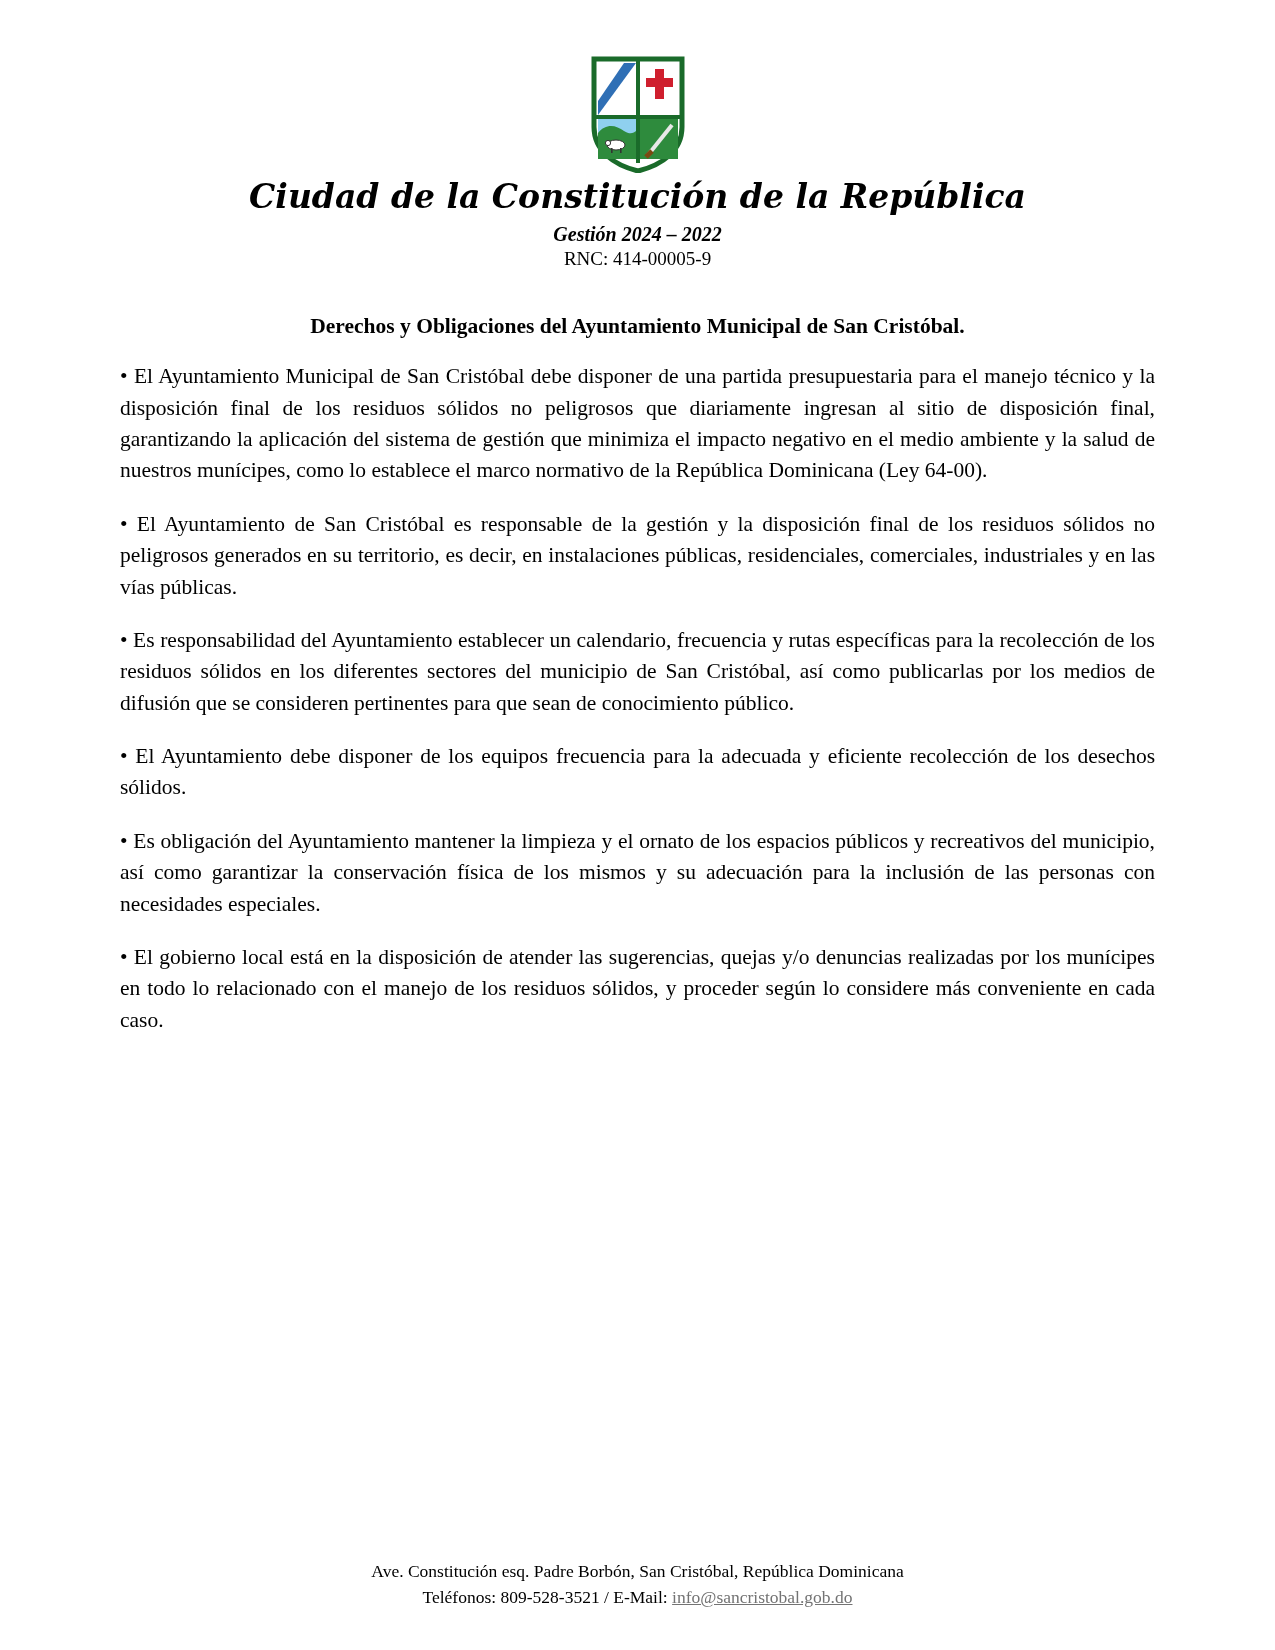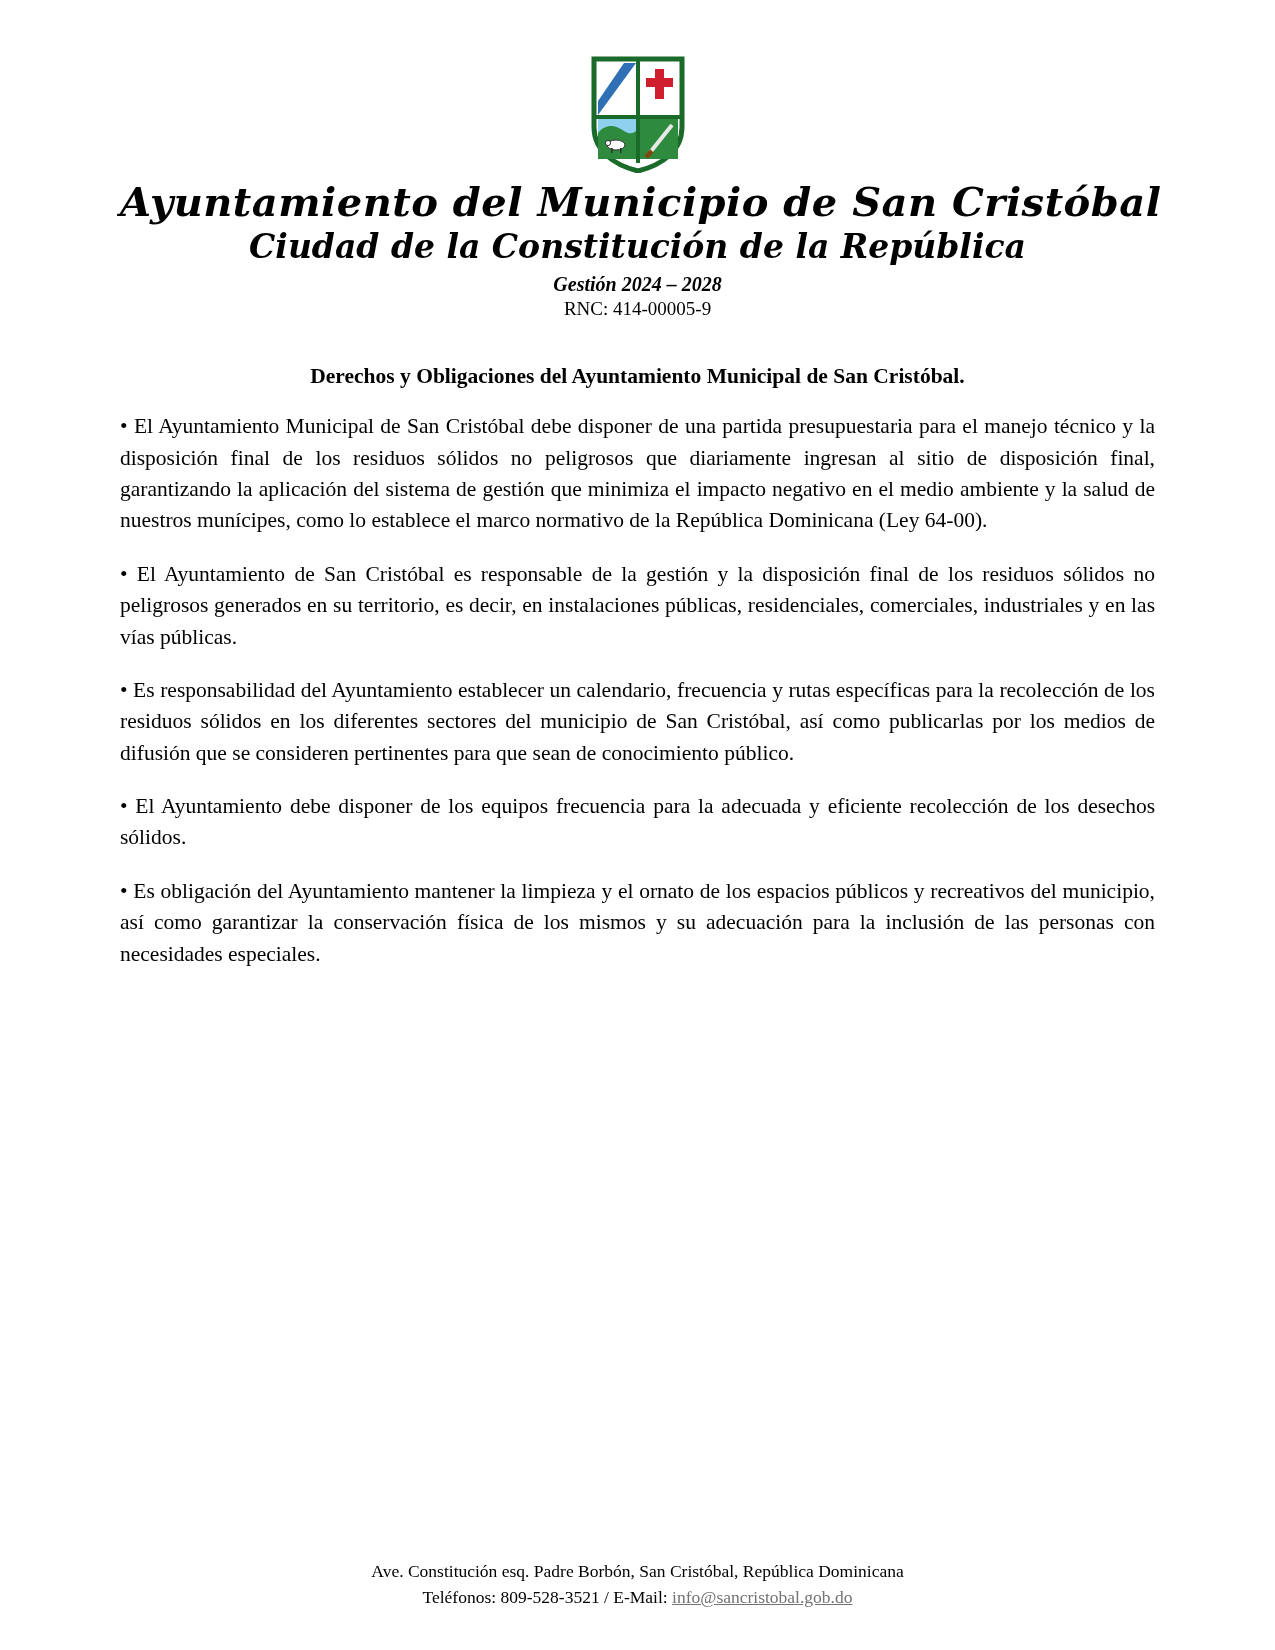--- a/index.html
+++ b/index.html
@@ -134,32 +134,32 @@
         <rect x="50" y="64" width="38" height="40" fill="#2e8b3d"></rect>
         <line x1="58" y1="100" x2="82" y2="70" stroke="#e8e8e8" stroke-width="4"></line>
         <line x1="56" y1="102" x2="62" y2="96" stroke="#7a4a12" stroke-width="5"></line>
 
         <line x1="48" y1="6" x2="48" y2="108" stroke="#1a6b2a" stroke-width="4"></line>
         <line x1="6" y1="62" x2="90" y2="62" stroke="#1a6b2a" stroke-width="4"></line>
       </svg>
     </div>
   </div>
 
-  <div class="org-title">Ayuntamiento del Municipio de San Cristóbal</div>
   <div class="org-sub">Ciudad de la Constitución de la República</div>
-  <div class="org-term">Gestión 2024 – 2028</div>
+  <div class="org-term">Gestión 2024 – 2022</div>
   <div class="org-rnc">RNC: 414-00005-9</div>
 
   <h1 class="doc-title">Derechos y Obligaciones del Ayuntamiento Municipal de San Cristóbal.</h1>
 
   <p class="para first">• El Ayuntamiento Municipal de San Cristóbal debe disponer de una partida presupuestaria para el manejo técnico y la disposición final de los residuos sólidos no peligrosos que diariamente ingresan al sitio de disposición final, garantizando la aplicación del sistema de gestión que minimiza el impacto negativo en el medio ambiente y la salud de nuestros munícipes, como lo establece el marco normativo de la República Dominicana (Ley 64-00).</p>
   <p class="para">• El Ayuntamiento de San Cristóbal es responsable de la gestión y la disposición final de los residuos sólidos no peligrosos generados en su territorio, es decir, en instalaciones públicas, residenciales, comerciales, industriales y en las vías públicas.</p>
   <p class="para">• Es responsabilidad del Ayuntamiento establecer un calendario, frecuencia y rutas específicas para la recolección de los residuos sólidos en los diferentes sectores del municipio de San Cristóbal, así como publicarlas por los medios de difusión que se consideren pertinentes para que sean de conocimiento público.</p>
   <p class="para">• El Ayuntamiento debe disponer de los equipos frecuencia para la adecuada y eficiente recolección de los desechos sólidos.</p>
   <p class="para">• Es obligación del Ayuntamiento mantener la limpieza y el ornato de los espacios públicos y recreativos del municipio, así como garantizar la conservación física de los mismos y su adecuación para la inclusión de las personas con necesidades especiales.</p>
+  <p class="para">• El gobierno local está en la disposición de atender las sugerencias, quejas y/o denuncias realizadas por los munícipes en todo lo relacionado con el manejo de los residuos sólidos, y proceder según lo considere más conveniente en cada caso.</p>
 
   <div class="footer">
     <div>Ave. Constitución esq. Padre Borbón, San Cristóbal, República Dominicana</div>
     <div>
       <span>Teléfonos: 809-528-3521 / E-Mail:</span>
       <span class="maillink">info@sancristobal.gob.do</span>
     </div>
   </div>
 
 </div>

